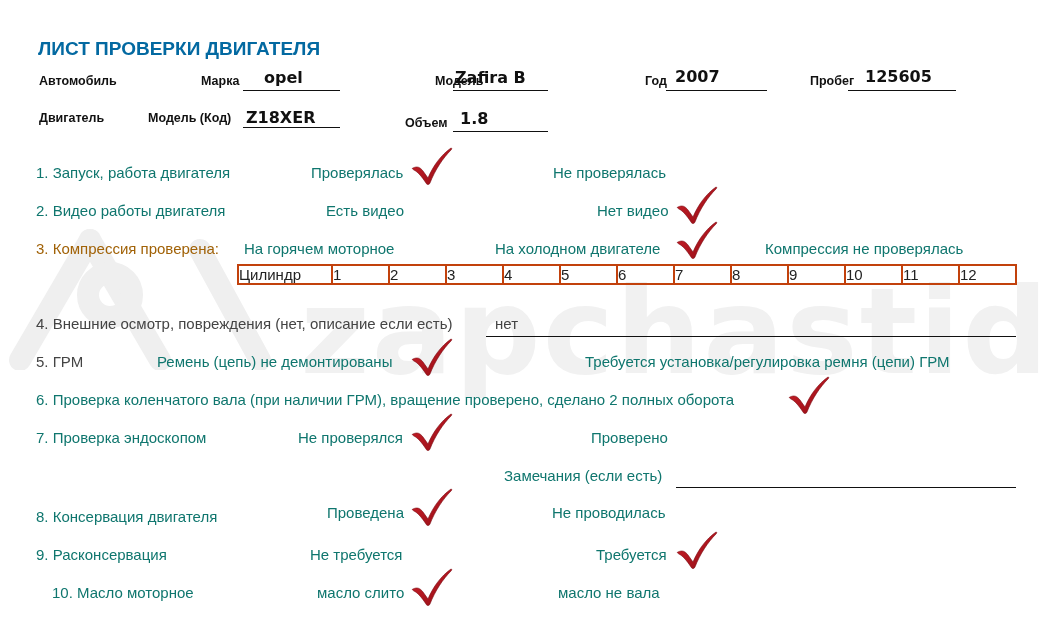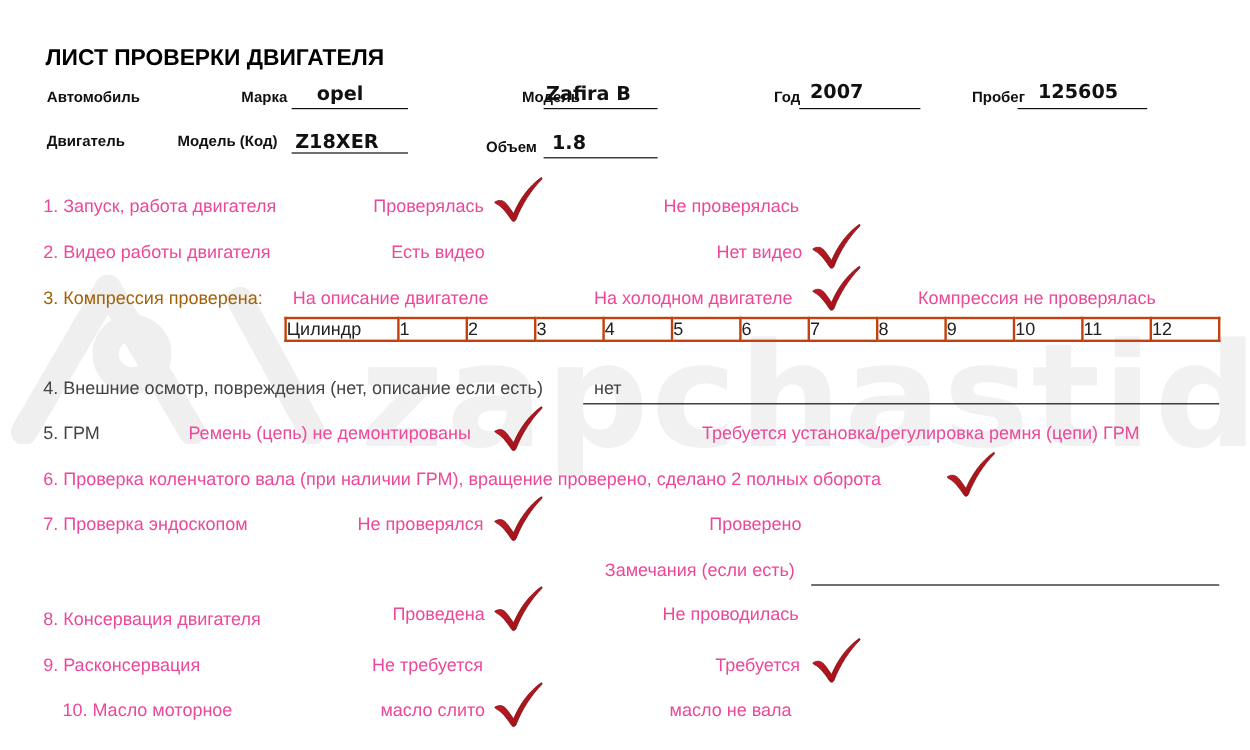--- a/index.html
+++ b/index.html
@@ -9,25 +9,25 @@
   }
   .abs { position: absolute; white-space: nowrap; }
   .watermark {
     position: absolute; left: 0; top: 210px; width: 1042px; height: 160px;
     pointer-events: none; z-index: 0;
   }
   .wm-text {
     position: absolute; left: 300px; top: 262px; font-size: 120px; font-weight: bold;
     color: #f1f1f1; letter-spacing: 2px; font-family: "DejaVu Sans", sans-serif; z-index: 0;
   }
-  .title { left: 38px; top: 38px; font-size: 19px; font-weight: bold; color: #000000; }
+  .title { left: 38px; top: 38px; font-size: 19px; font-weight: bold; color: #0369a1; }
   .hdr-label { font-size: 12.5px; font-weight: bold; color: #111; }
   .hdr-value { font-size: 16px; font-weight: bold; color: #111; font-family: "DejaVu Sans", sans-serif; }
   .uline { position: absolute; height: 0; border-bottom: 1.5px solid #111; }
-  .row-text { font-size: 15px; color: #ec4899; z-index: 2; }
+  .row-text { font-size: 15px; color: #0f766e; z-index: 2; }
   .check {
     position: absolute; width: 42px; height: 40px; z-index: 3;
   }
   table.cyl {
     position: absolute; left: 237px; top: 264px; border-collapse: collapse; z-index: 2;
     font-size: 15px;
   }
   table.cyl td {
     border: 2px solid #c2410c; height: 19px; text-align: left; padding: 0; line-height: 17px;
     width: 57px; color: #222;
@@ -97,21 +97,21 @@
 <div class="abs row-text" style="left:553px; top:164px;">Не проверялась</div>
 
 <div class="abs row-text" style="left:36px; top:202px;">2. Видео работы двигателя</div>
 <div class="abs row-text" style="left:326px; top:202px;">Есть видео</div>
 <div class="abs row-text" style="left:597px; top:202px;">Нет видео</div>
 <svg class="check" style="left:676px; top:185px;">
     <use href="#chk"></use>
   </svg>
 
 <div class="abs row-text" style="left:36px; top:240px; color:#a16207;">3. Компрессия проверена:</div>
-<div class="abs row-text" style="left:244px; top:240px;">На описание двигателе</div>
+<div class="abs row-text" style="left:244px; top:240px;">На горячем моторное</div>
 <div class="abs row-text" style="left:495px; top:240px;">На холодном двигателе</div>
 <svg class="check" style="left:676px; top:220px;">
     <use href="#chk"></use>
   </svg>
 <div class="abs row-text" style="left:765px; top:240px;">Компрессия не проверялась</div>
 
 <table class="cyl">
   <tbody>
       <tr>
     <td class="first">Цилиндр</td>

